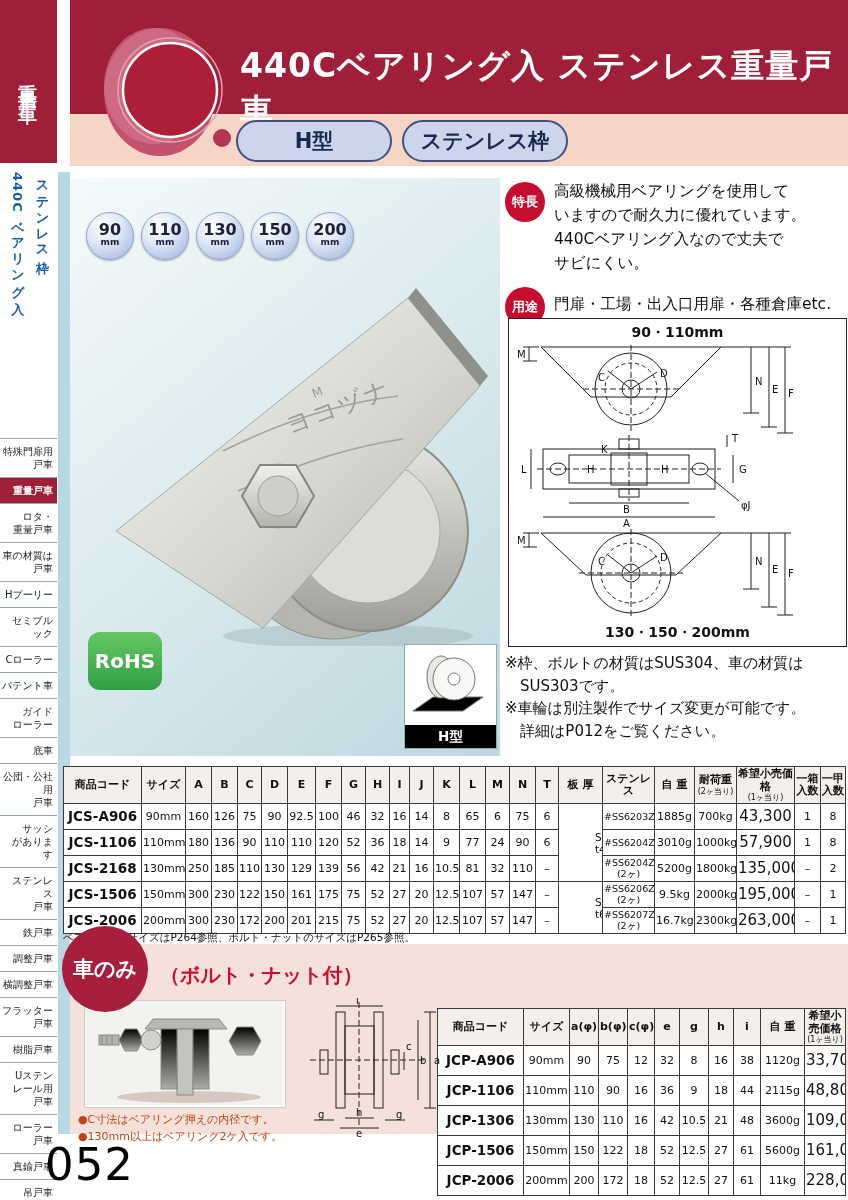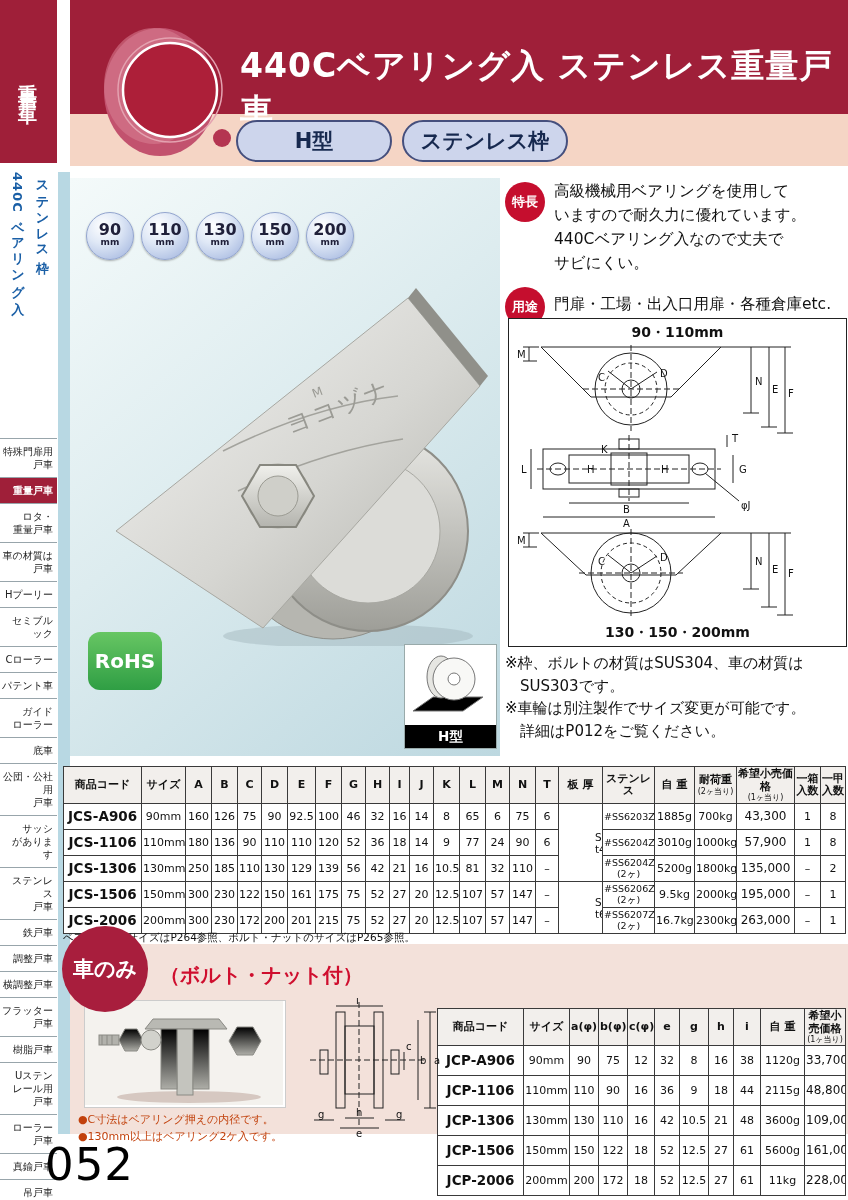--- a/index.html
+++ b/index.html
@@ -67,21 +67,21 @@
   
   .tbl{border-collapse:collapse;table-layout:fixed;background:#fff;}
   .tbl th,.tbl td{border:1px solid #3a3a3a;text-align:center;padding:1px;color:#111;
     white-space:pre-line;line-height:1.15;overflow:hidden;}
   .tbl th{background:#f2efec;font-weight:bold;font-size:11px;}
   .tbl th .sub{font-size:8px;font-weight:normal;}
   .tbl td{font-size:11px;}
   .tbl tbody td:first-child{font-weight:bold;font-size:13.5px;}
   .tbl td.plate{font-size:10.5px;padding-left:36px;}
   .tbl td.brg{font-size:9.5px;}
-  .tbl td.price{font-size:12px;}
+  .tbl td.price{font-size:15px;}
   .tbl1-wrap{left:63px;top:766px;width:782px;}
   #tbl1{width:782px;}
   #tbl1 thead tr{height:32px;}
   #tbl1 tbody tr{height:26px;}
   .tbl1-note{left:63px;top:931px;font-size:10.5px;color:#111;}
   .tbl2-wrap{left:437px;top:1008px;width:408px;}
   #tbl2{width:408px;}
   #tbl2 thead tr{height:32px;}
   #tbl2 tbody tr{height:30px;}
 
@@ -424,21 +424,21 @@
             <td>90</td>
             <td>6</td>
             <td class="brg">#SS6204ZZ</td>
             <td>3010g</td>
             <td>1000kg</td>
             <td class="price">57,900</td>
             <td>1</td>
             <td>8</td>
           </tr>
           <tr>
-            <td>JCS-1306</td>
+            <td>JCS-2168</td>
             <td>130mm</td>
             <td>250</td>
             <td>185</td>
             <td>110</td>
             <td>130</td>
             <td>129</td>
             <td>139</td>
             <td>56</td>
             <td>42</td>
             <td>21</td>

